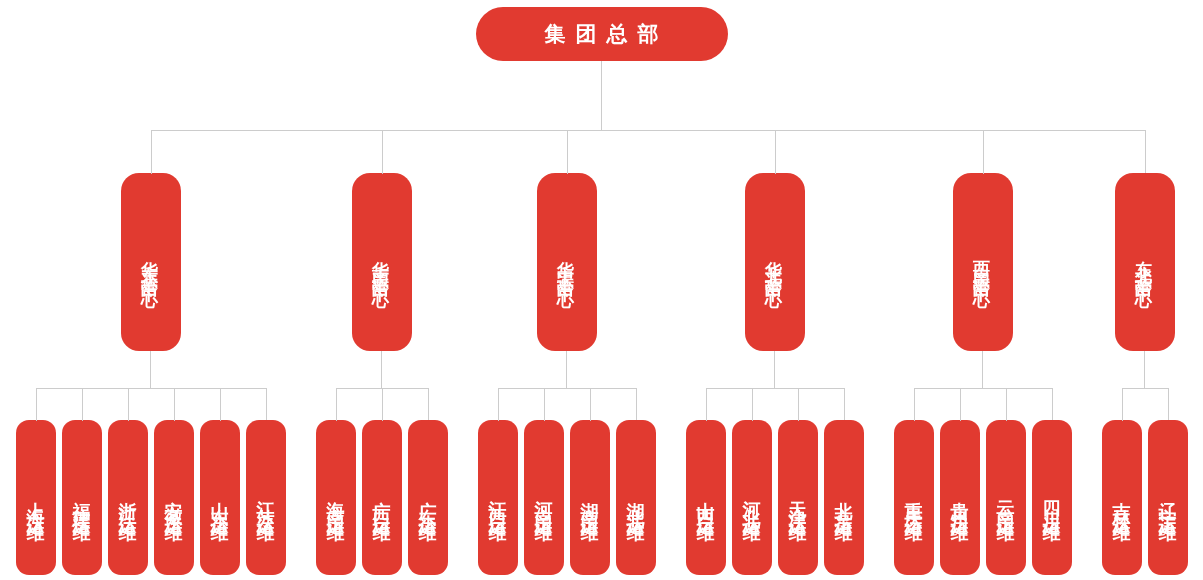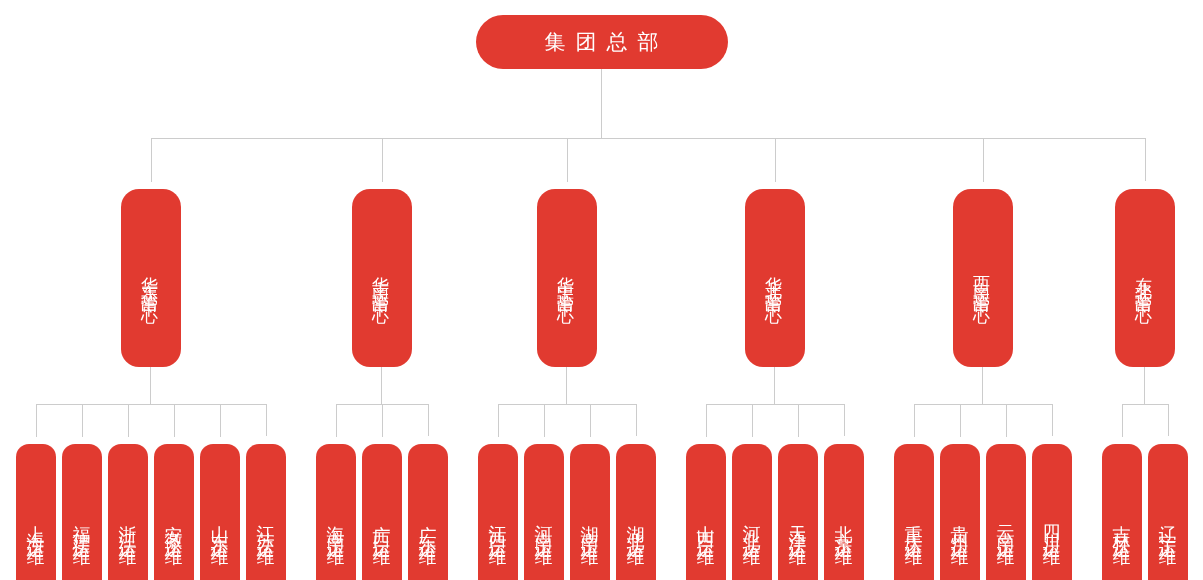--- a/index.html
+++ b/index.html
@@ -23,26 +23,25 @@
     justify-content: center;
   }
   .root-wrap {
     display: flex;
     flex-direction: column;
     align-items: center;
   }
   .node {
     background: var(--red);
     color: var(--text);
-    font-weight: normal;
+    font-weight: bold;
     display: flex;
     align-items: center;
     justify-content: center;
     flex: none;
-    margin-top: 8px;
   }
   .root-node {
     width: 252px; height: 54px;
     border-radius: 27px;
     font-size: 21px;
     letter-spacing: 10px;
     padding-left: 10px; 
   }
   .stub {
     width: 0;

